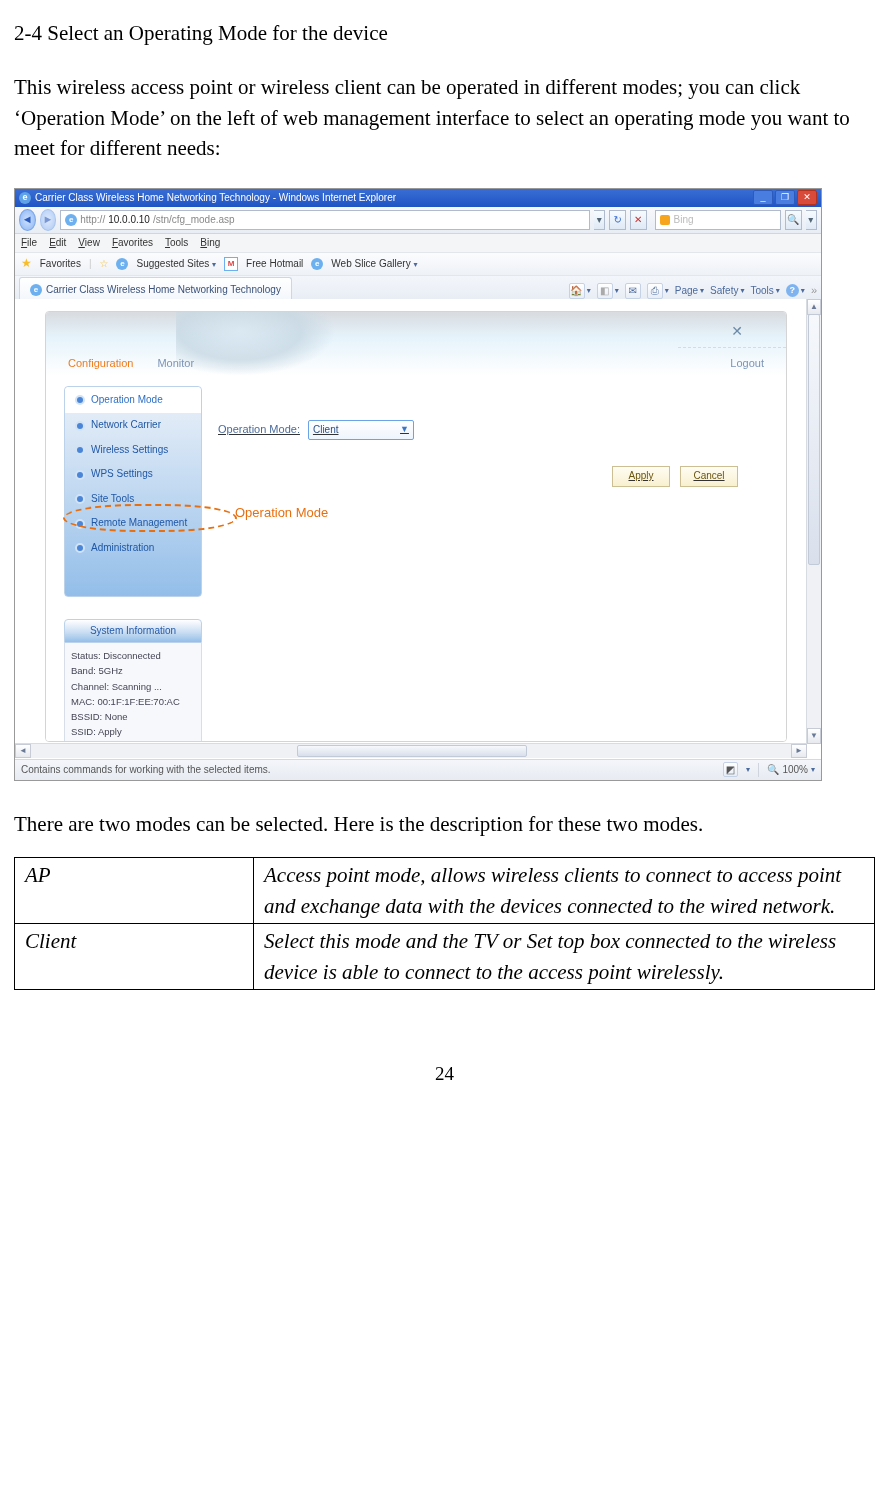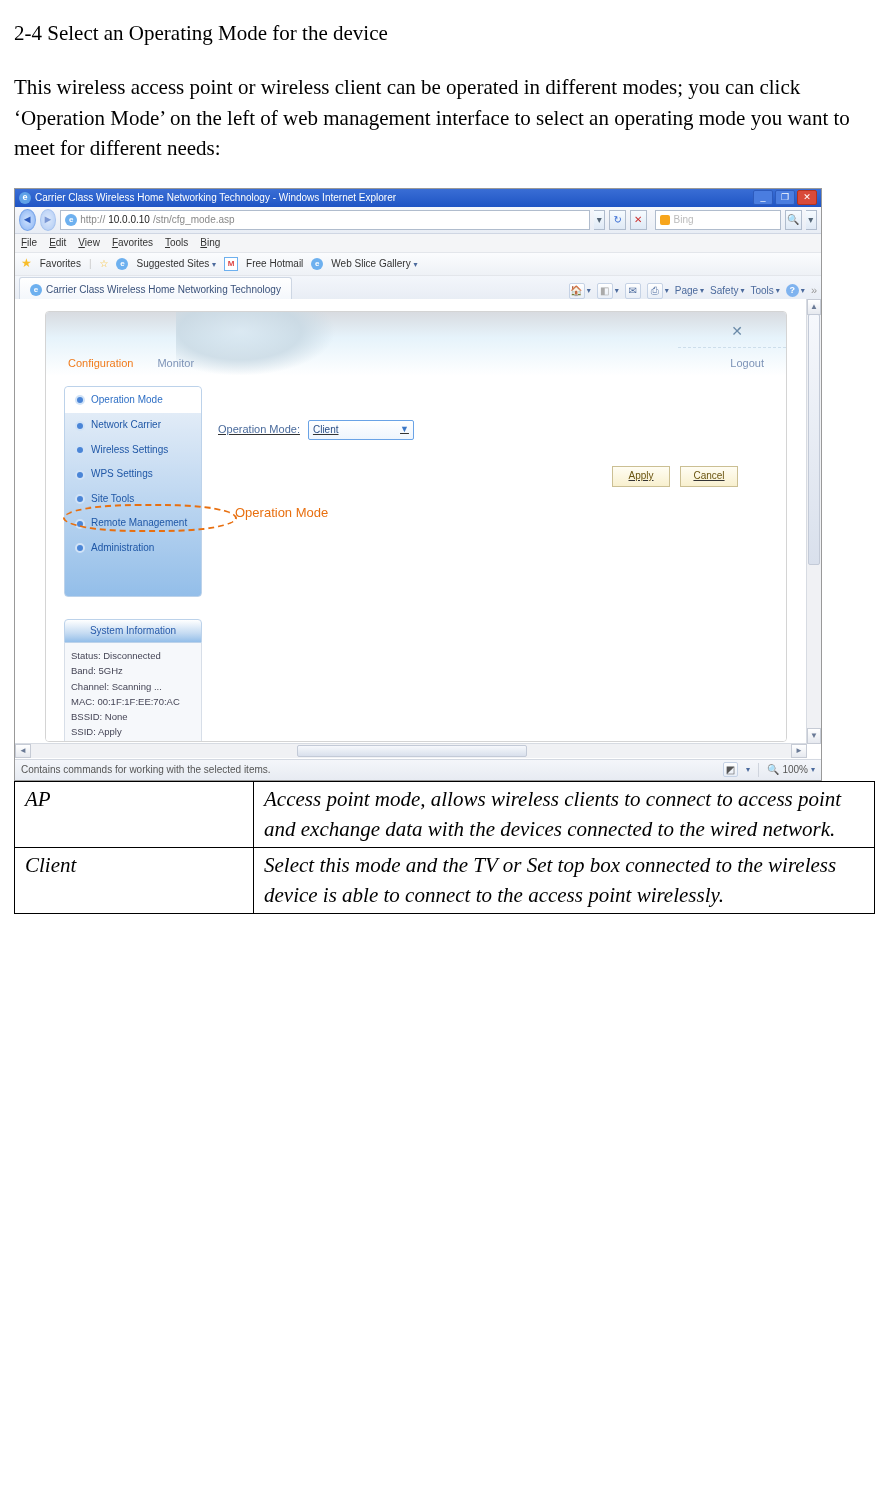--- a/index.html
+++ b/index.html
@@ -477,28 +477,30 @@
         <span class="zoom">
           <span>🔍</span>
           <span>100%</span>
           <span class="dd">▾</span>
         </span>
       </div>
     </div>
 
   </div>
 
+  <div class="para2">There are two modes can be selected. Here is the description for these two modes.</div>
 
   <table class="desc">
     <tbody>
     <tr class="datarow">
       <td class="c0">AP</td>
       <td>Access point mode, allows wireless clients to connect to access point and exchange data with the devices connected to the wired network.</td>
     </tr>
     <tr class="datarow">
       <td class="c0">Client</td>
       <td>Select this mode and the TV or Set top box connected to the wireless device is able to connect to the access point wirelessly.</td>
     </tr>
   </tbody>
     </table>
 
+  <div class="pgnum">24</div>
 
 </div>
 
 </body></html>

